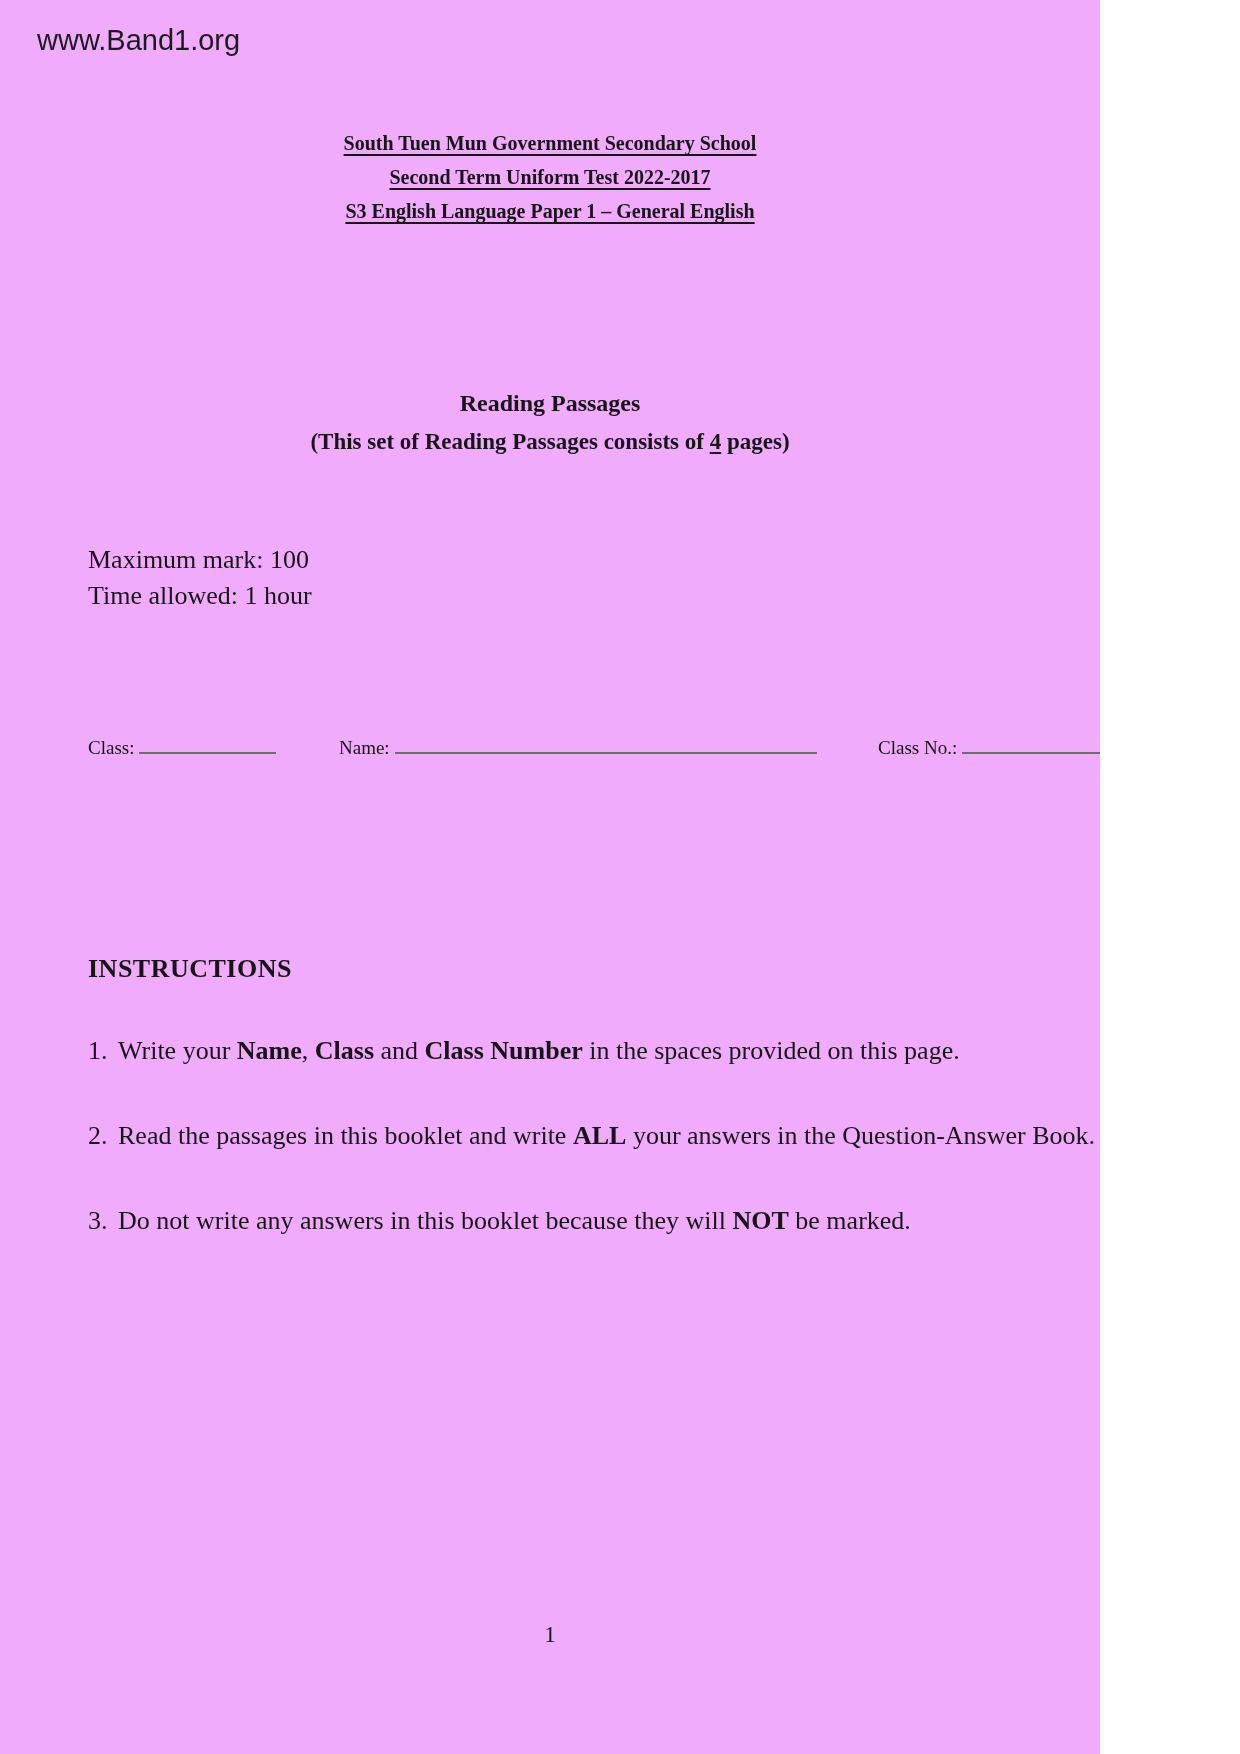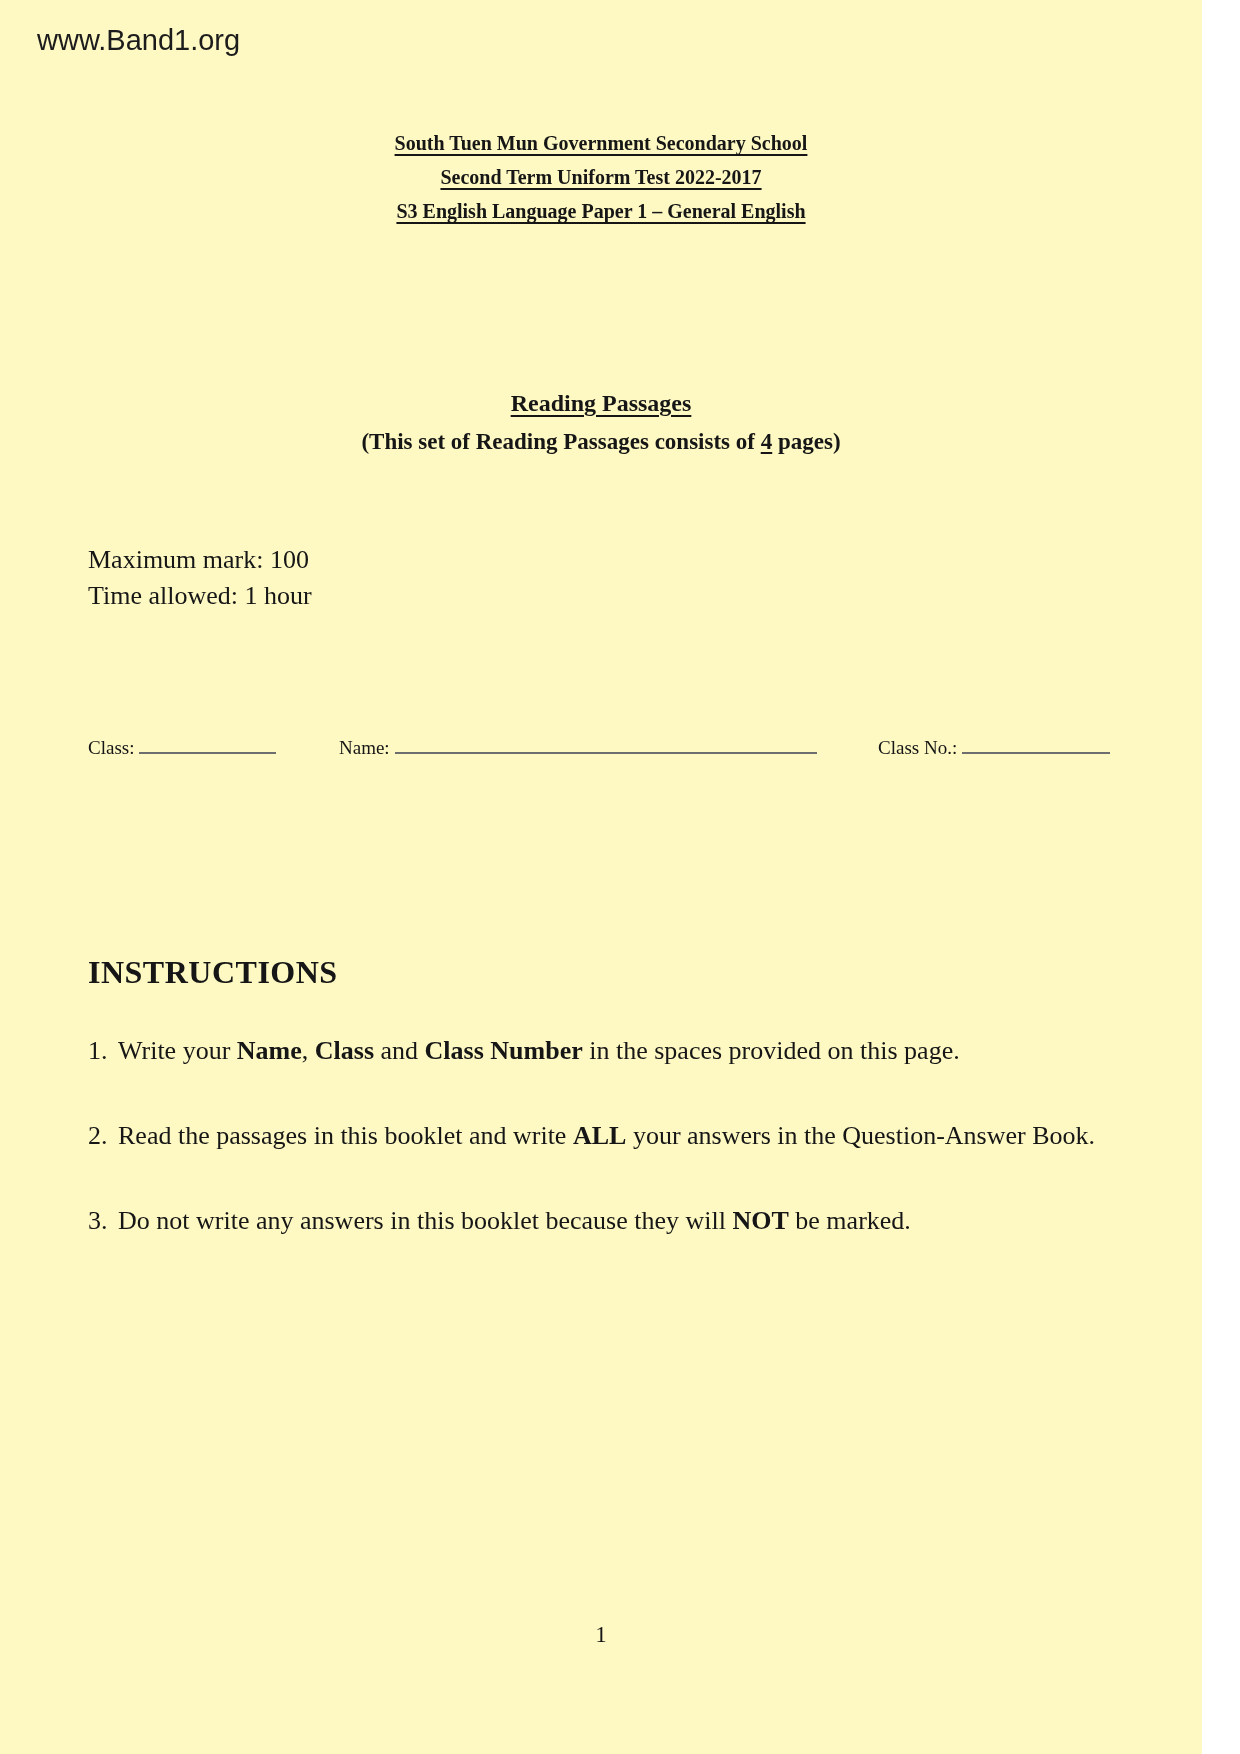--- a/index.html
+++ b/index.html
@@ -1,21 +1,21 @@
 <!DOCTYPE html>
 <html><head>
 <meta charset="utf-8">
 <style>
   * { margin: 0; padding: 0; box-sizing: border-box; }
   html, body { background: #ffffff; }
   .page {
     position: relative;
-    width: 1202px;
+    width: 1100px;
     height: 1754px;
-    background: #fef9c3;
+    background: #f0abfc;
     color: #161616;
     font-family: "Liberation Serif", serif;
     overflow: hidden;
   }
   .watermark {
     position: absolute;
     left: 37px;
     top: 24px;
     font-family: "Liberation Sans", sans-serif;
     font-size: 29px;
@@ -39,21 +39,20 @@
   .passage-block {
     position: absolute;
     top: 386px;
     left: 0;
     width: 100%;
     text-align: center;
   }
   .passage-title {
     font-size: 24px;
     font-weight: bold;
-    text-decoration: underline;
     text-decoration-thickness: 2px;
     text-underline-offset: 4px;
     line-height: 34px;
   }
   .passage-subtitle {
     margin-top: 6px;
     font-size: 23px;
     font-weight: bold;
     line-height: 32px;
   }
@@ -88,21 +87,21 @@
     margin-left: 5px;
     vertical-align: baseline;
   }
   .blank-class   { width: 137px; }
   .blank-name    { width: 422px; }
   .blank-classno { width: 148px; }
   .instructions-heading {
     position: absolute;
     left: 88px;
     top: 954px;
-    font-size: 32px;
+    font-size: 26px;
     font-weight: bold;
     letter-spacing: 0.5px;
   }
   .instr-item {
     position: absolute;
     left: 88px;
     width: 1075px;
     font-size: 26px;
     line-height: 35px;
   }

